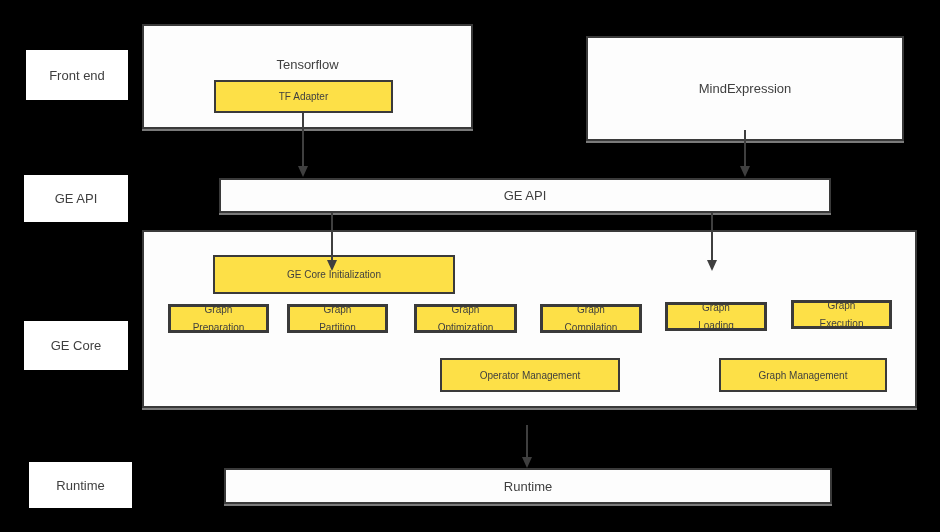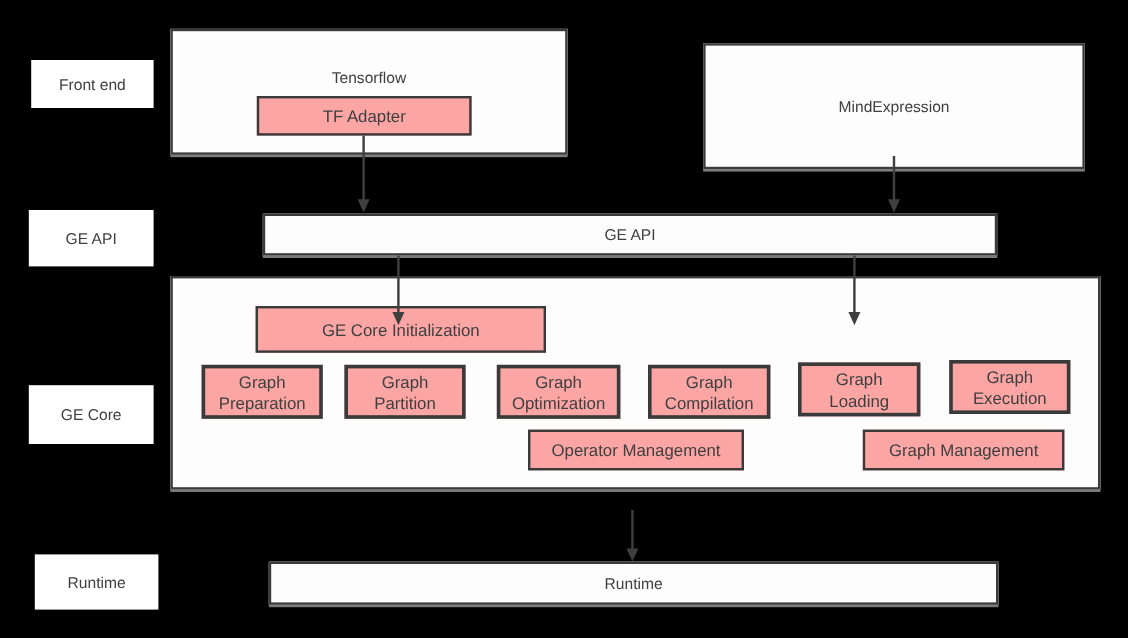--- a/index.html
+++ b/index.html
@@ -21,21 +21,21 @@
   }
   .stage-canvas { position: absolute; inset: 0; }
 
   
   .side-label {
     position: absolute;
     background: #ffffff;
     display: flex; align-items: center; justify-content: center;
     font-size: 13px;
   }
-  .lbl-frontend { left: 26px; top: 50px;  width: 102px; height: 40px; }
+  .lbl-frontend { left: 26px; top: 50px;  width: 102px; height: 50px; }
   .lbl-geapi    { left: 24px; top: 175px; width: 104px; height: 47px; }
   .lbl-gecore   { left: 24px; top: 321px; width: 104px; height: 49px; }
   .lbl-runtime  { left: 29px; top: 462px; width: 103px; height: 46px; }
 
   
   .panel {
     position: absolute;
     background: var(--box_fill);
     border: 2px solid var(--box_border);
     box-sizing: border-box;
@@ -52,36 +52,36 @@
 
   .tf-title {
     position: absolute; left: 0; right: 0; top: 28px;
     height: 22px; line-height: 22px;
     text-align: center; font-size: 13px;
   }
 
   
   .inner-box {
     position: absolute;
-    background: #fca5a5;
+    background: #fde047;
     border: 2px solid var(--box_border);
     box-sizing: border-box;
     display: flex; align-items: center; justify-content: center;
-    text-align: center; font-size: 14px;
+    text-align: center; font-size: 10px;
   }
   .tf-adapter { left: 70px; top: 54px; width: 179px; height: 33px; }
 
   .init-box   { top: 23px; height: 39px; }
   .gecore-init  { left: 69px;  width: 242px; }
   .session-init { left: 445px; width: 243px; }
 
   .stage-box {
     border-width: 3px;
     flex-direction: column; line-height: 18px;
-    top: 72px; height: 45px;
+    top: 72px; height: 29px;
   }
   .stage-0 { left: 24px;  width: 101px; }
   .stage-1 { left: 143px; width: 101px; }
   .stage-2 { left: 270px; width: 103px; }
   .stage-3 { left: 396px; width: 102px; }
   .stage-4 { left: 521px; width: 102px; top: 70px; }
   .stage-5 { left: 647px; width: 101px; top: 68px; }
 
   .mgmt-box { top: 126px; height: 34px; border-width: 2px; }
   .mgmt-0 { left: 50px;  width: 179px; }

